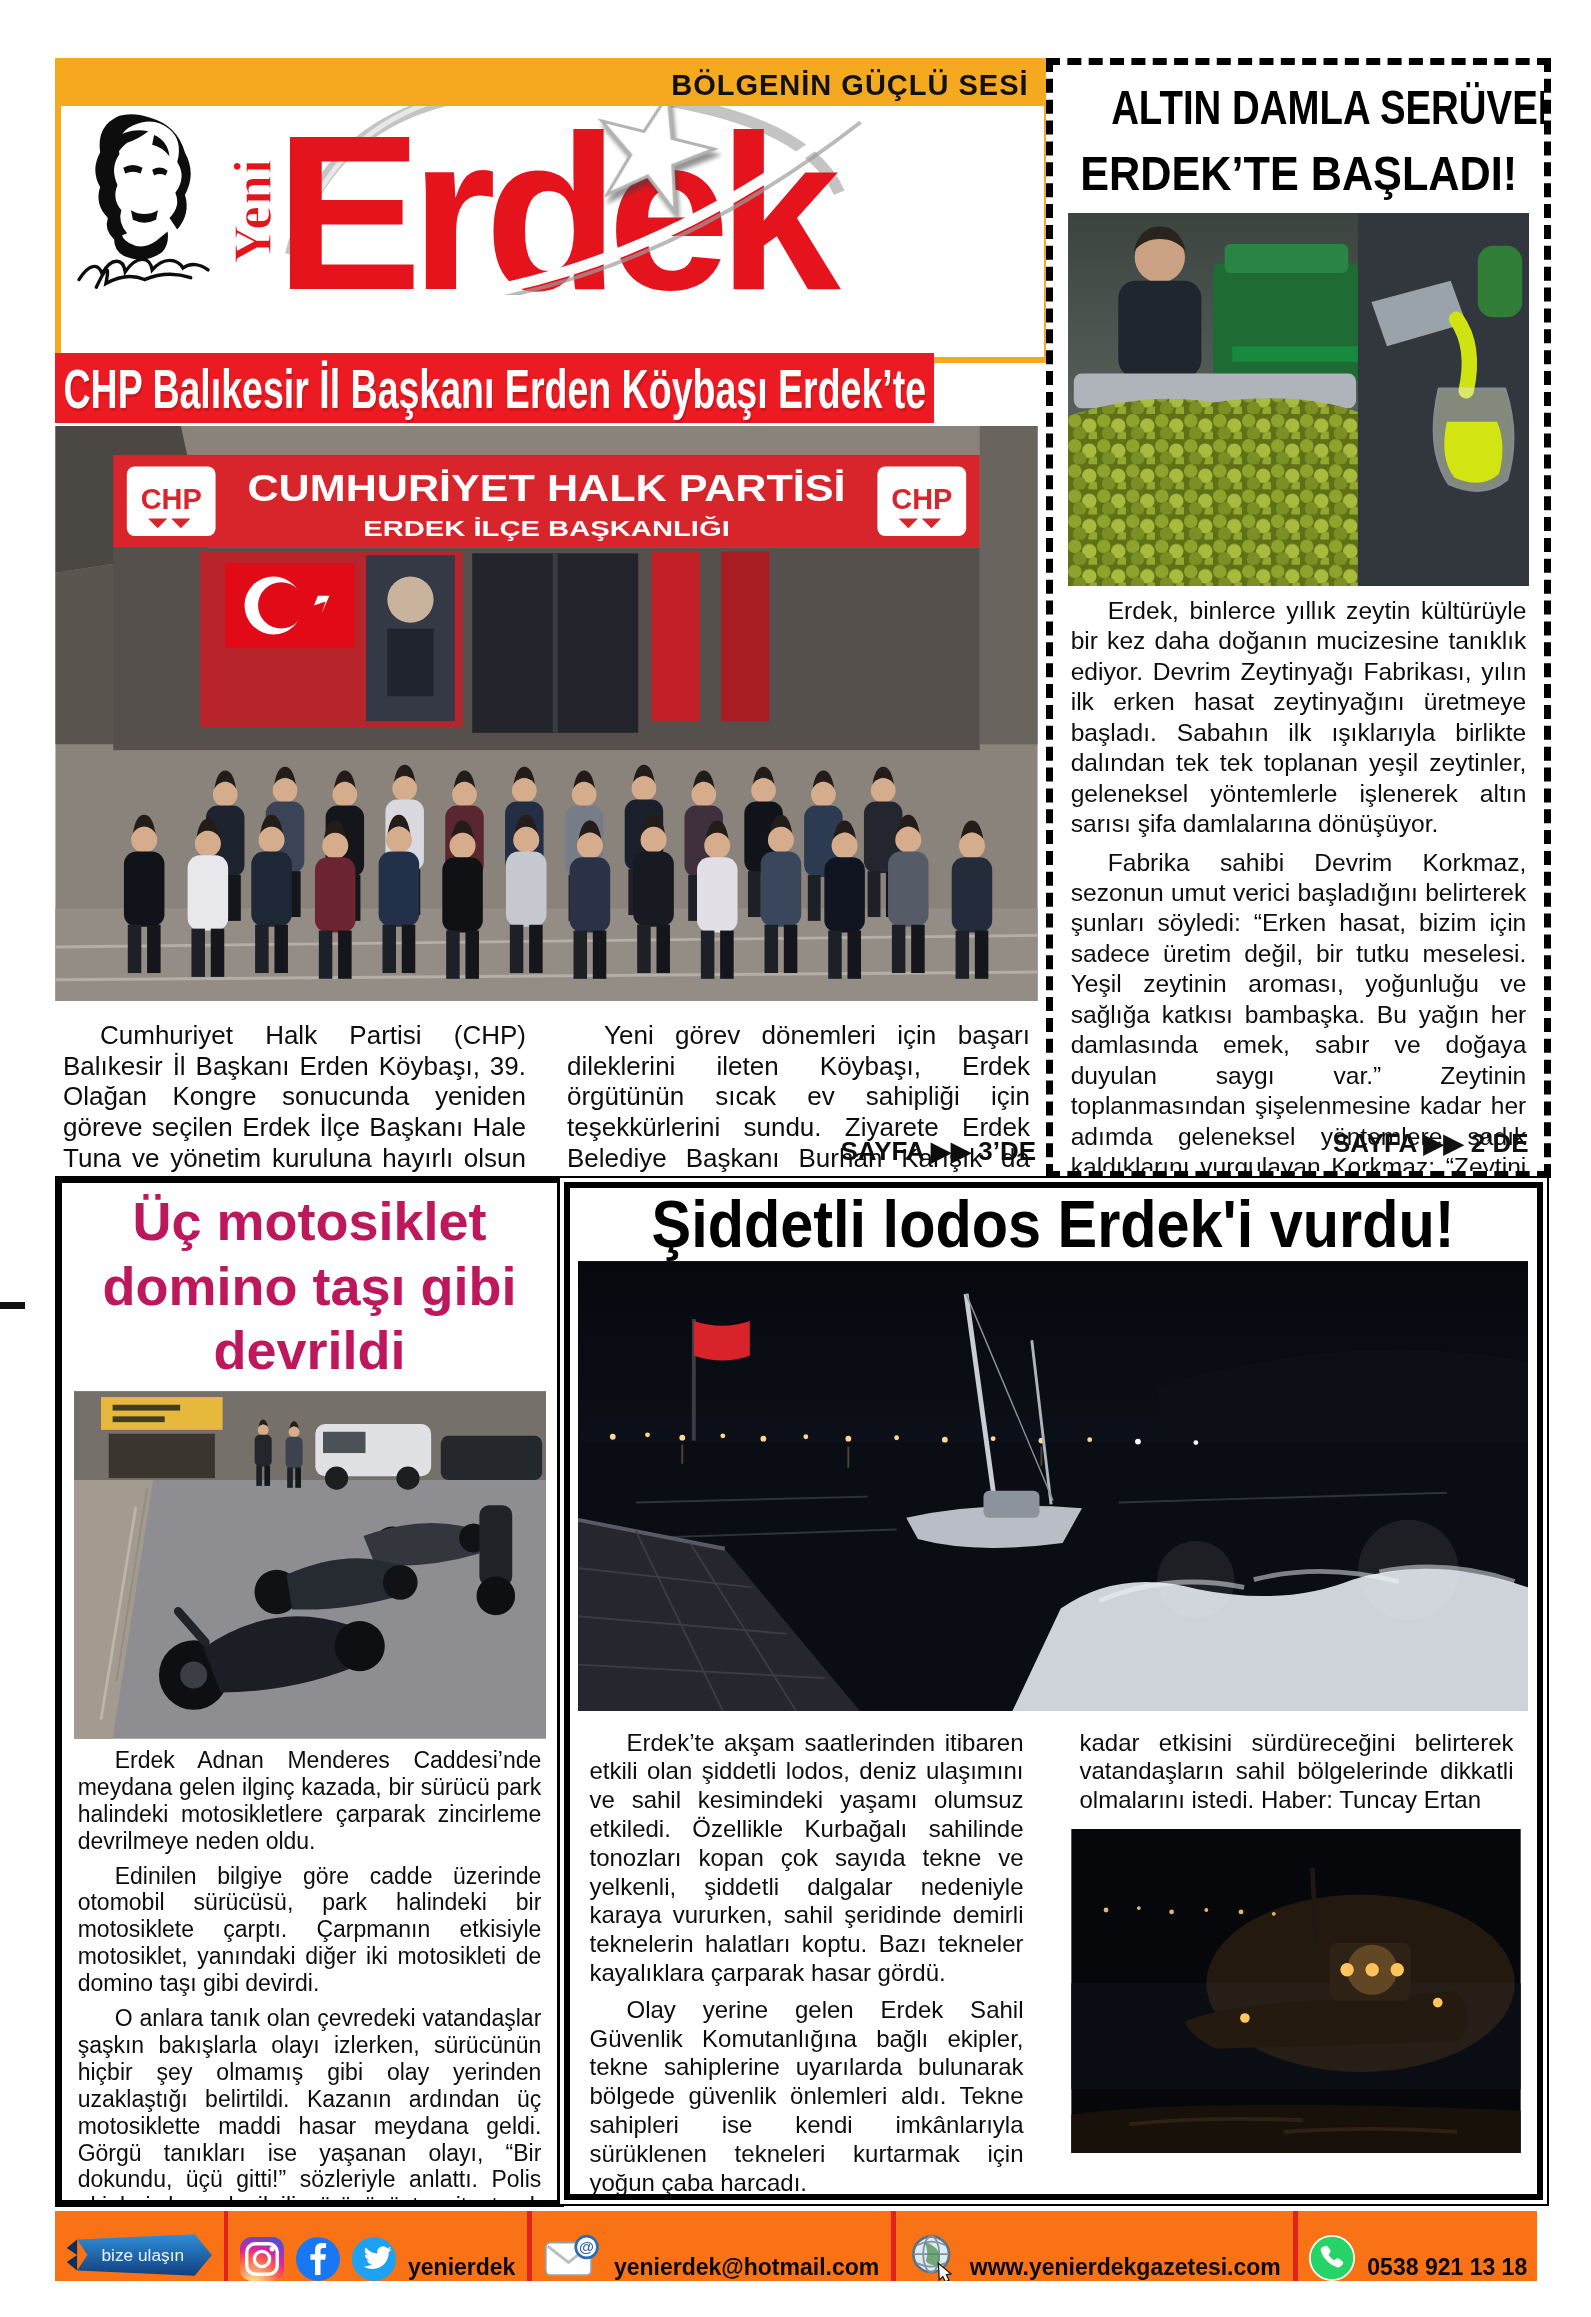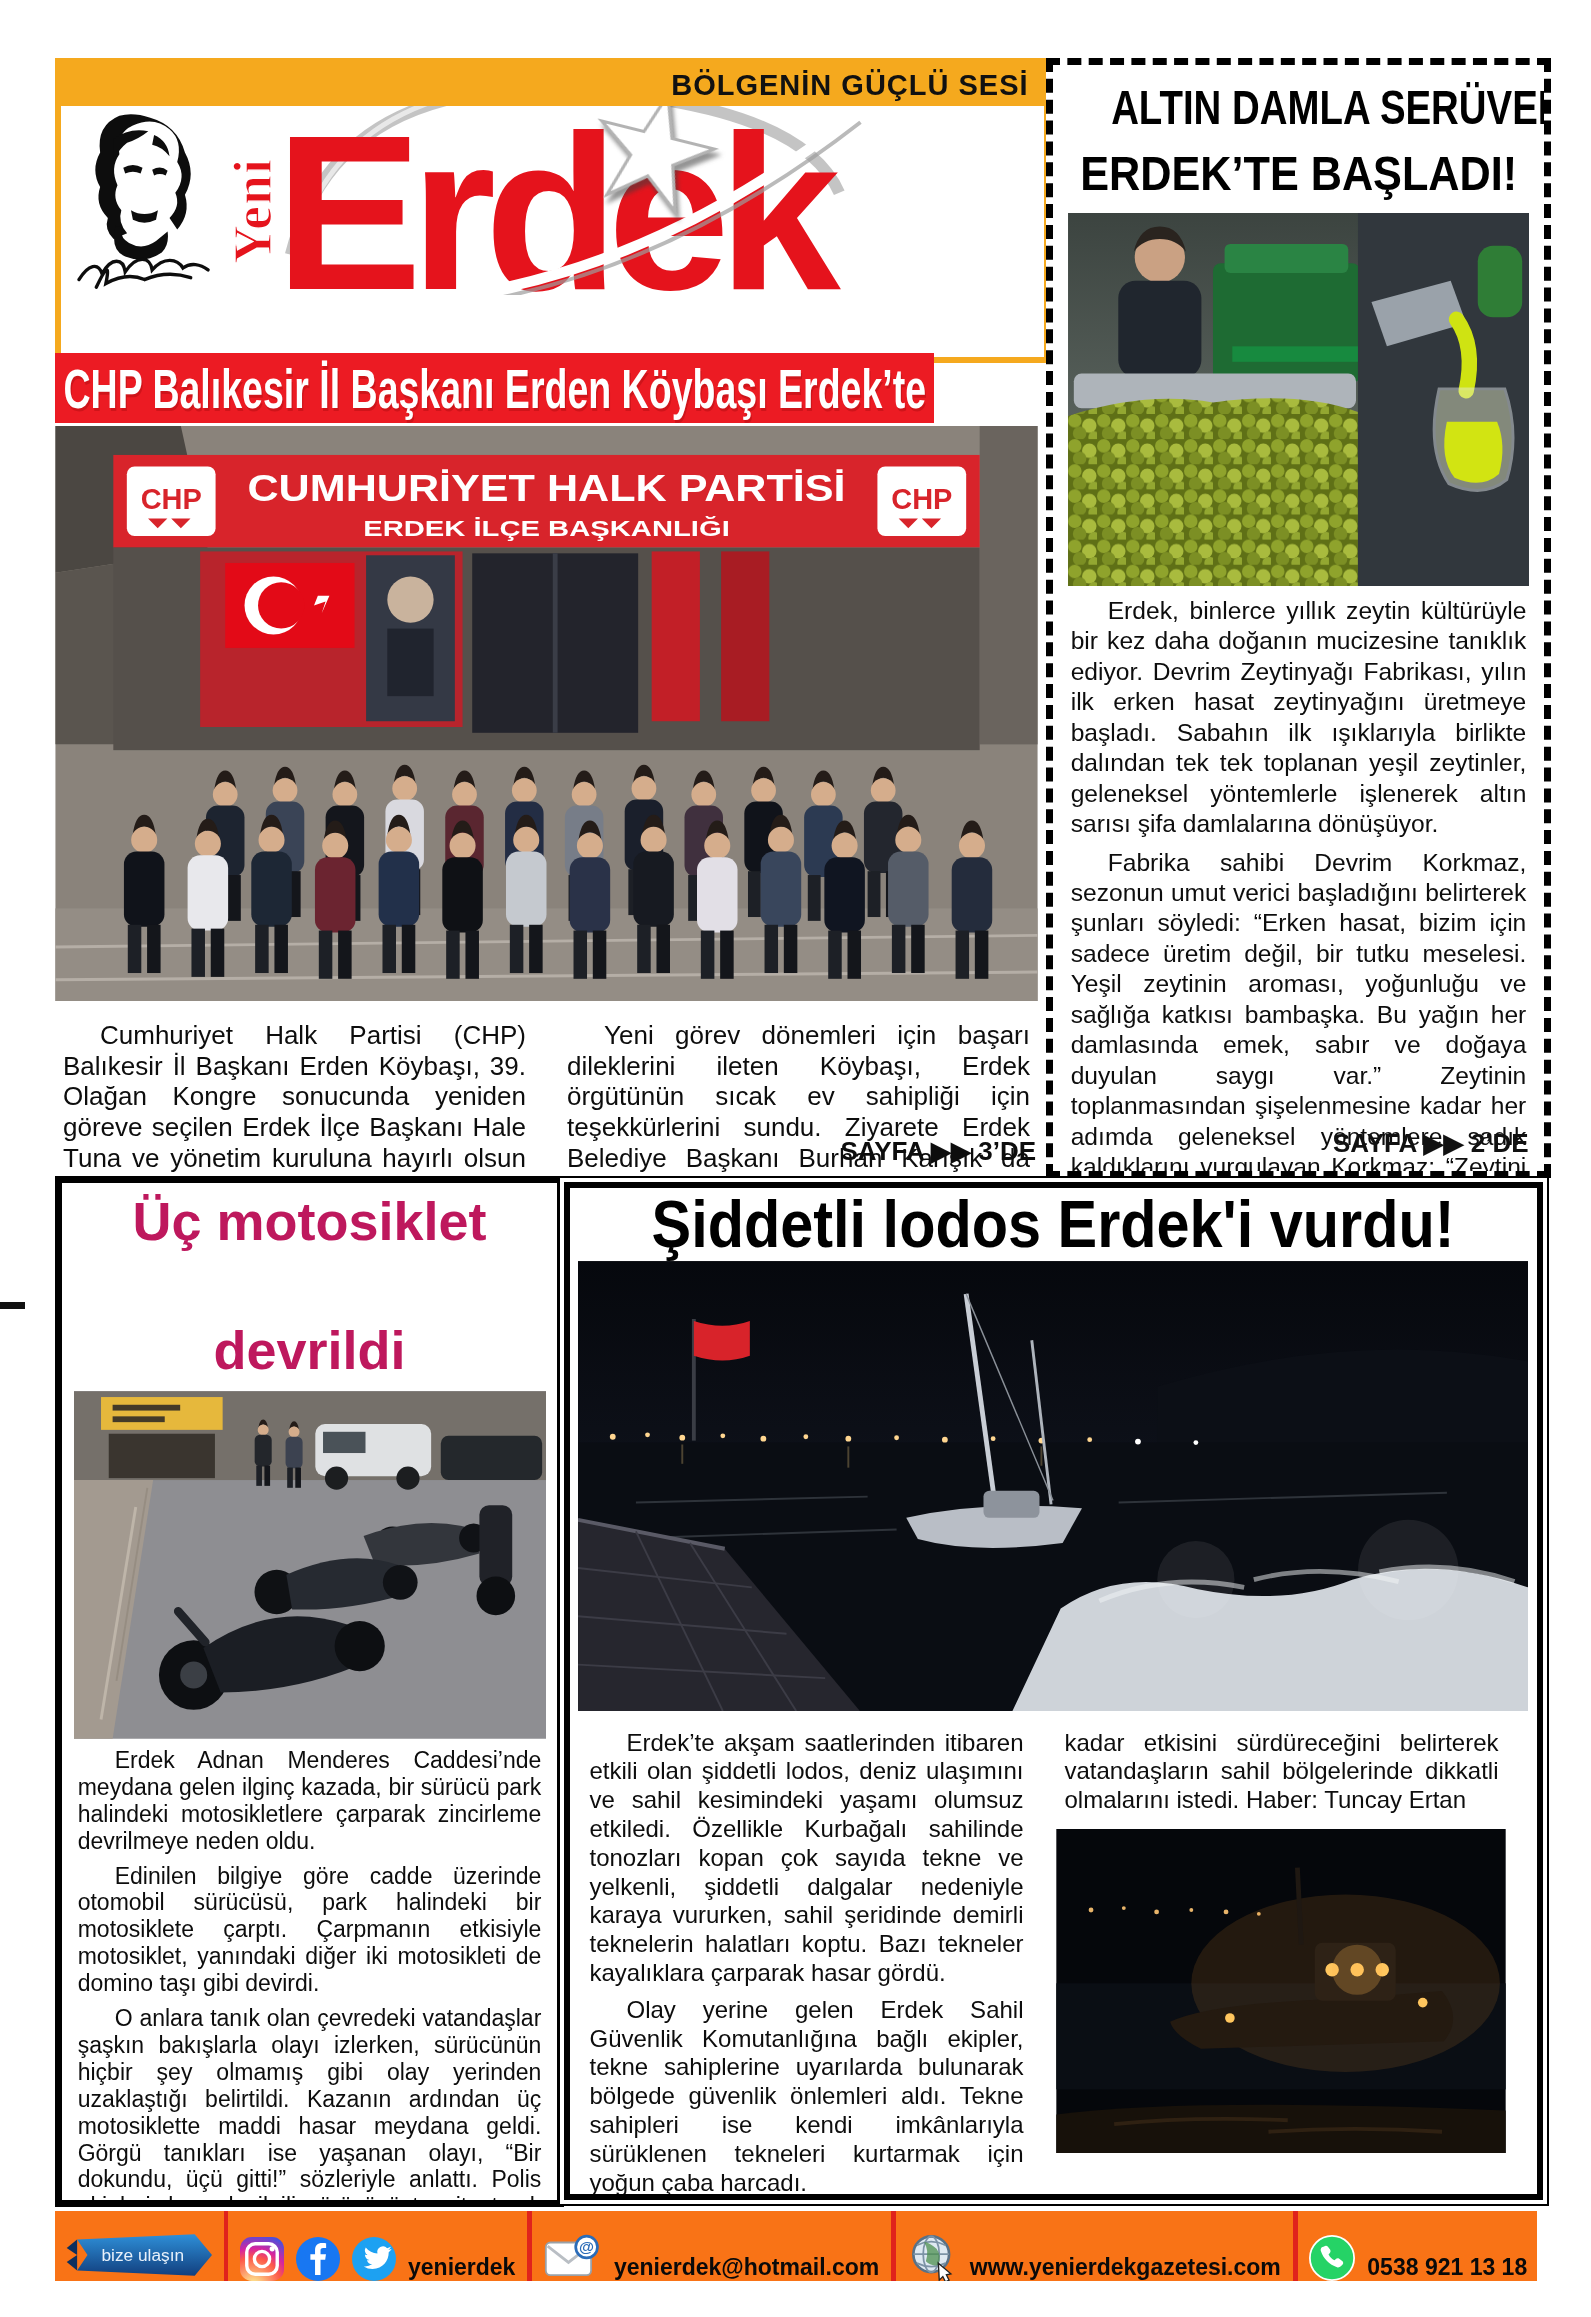--- a/index.html
+++ b/index.html
@@ -50,21 +50,21 @@
   .moto-photo{margin:7.7px auto 0}
   .moto-txt{margin:7.7px 7.7px 0;font-size:23px;line-height:1.17}
   .byline{margin-left:33px;white-space:nowrap}
 
   
   .lodos-box{left:558px;top:1176px;width:979px;height:1018px;border:2.9px solid #000;padding:3.9px;background:#fff;position:absolute}
   .lodos-inner{border:6.8px solid #000;height:100%;position:relative;overflow:hidden;box-sizing:border-box}
   .lodos-head{margin-top:1.9px;text-align:center;font-weight:bold;font-size:66px;line-height:1.05;color:#000}
   .lodos-head span{display:inline-block;transform:scaleX(.90);white-space:nowrap}
   .lodos-photo{margin:1.9px auto 0}
-  .lodos-cols{display:flex;gap:25px;margin:9.7px 11.6px 0}
+  .lodos-cols{display:flex;gap:40px;margin:9.7px 11.6px 0}
   .lodos-cols .col{width:450px;font-size:24px;line-height:1.2}
   .boat-photo{margin:13.5px auto 0}
 
   
   .footer{left:55px;top:2211px;width:1482px;height:70px;background:#f97316;display:flex;align-items:flex-end;justify-content:space-between;padding:0 9.7px;box-sizing:border-box}
   .vsep{width:4.8px;height:70px;background:#E0231C;flex:none}
   .f-txt{font-weight:bold;font-size:23px;white-space:nowrap;color:#0a0a0a}
   .f-ic{flex:none}
 
   .margin-mark{left:0;top:1302px;width:25px;height:6.8px;background:#111}
@@ -239,21 +239,21 @@
   </div>
   <span class="olive-cont cont">
     <span>SAYFA ▶▶</span>
     <span>2’DE</span>
   </span>
 </div>
 
 <div class="moto-box">
   <div class="moto-head">
     <span>Üç motosiklet</span><br>
-    <br>
+    <span>domino taşı gibi</span><br>
     <span>devrildi</span>
   </div>
   <svg class="moto-photo" width="472" height="348" viewBox="0 0 489 360">
     <rect width="489" height="360" fill="#8e8e92"></rect>
     <rect width="489" height="92" fill="#75706a"></rect>
     <rect x="28" y="6" width="126" height="34" fill="#e6b83c"></rect>
     <rect x="40" y="14" width="70" height="6" fill="#433a28"></rect>
       <rect x="40" y="26" width="54" height="6" fill="#433a28"></rect>
     <rect x="36" y="44" width="110" height="46" fill="#3a352f"></rect>
     <rect x="250" y="34" width="120" height="54" rx="10" fill="#dfe1e3"></rect>

